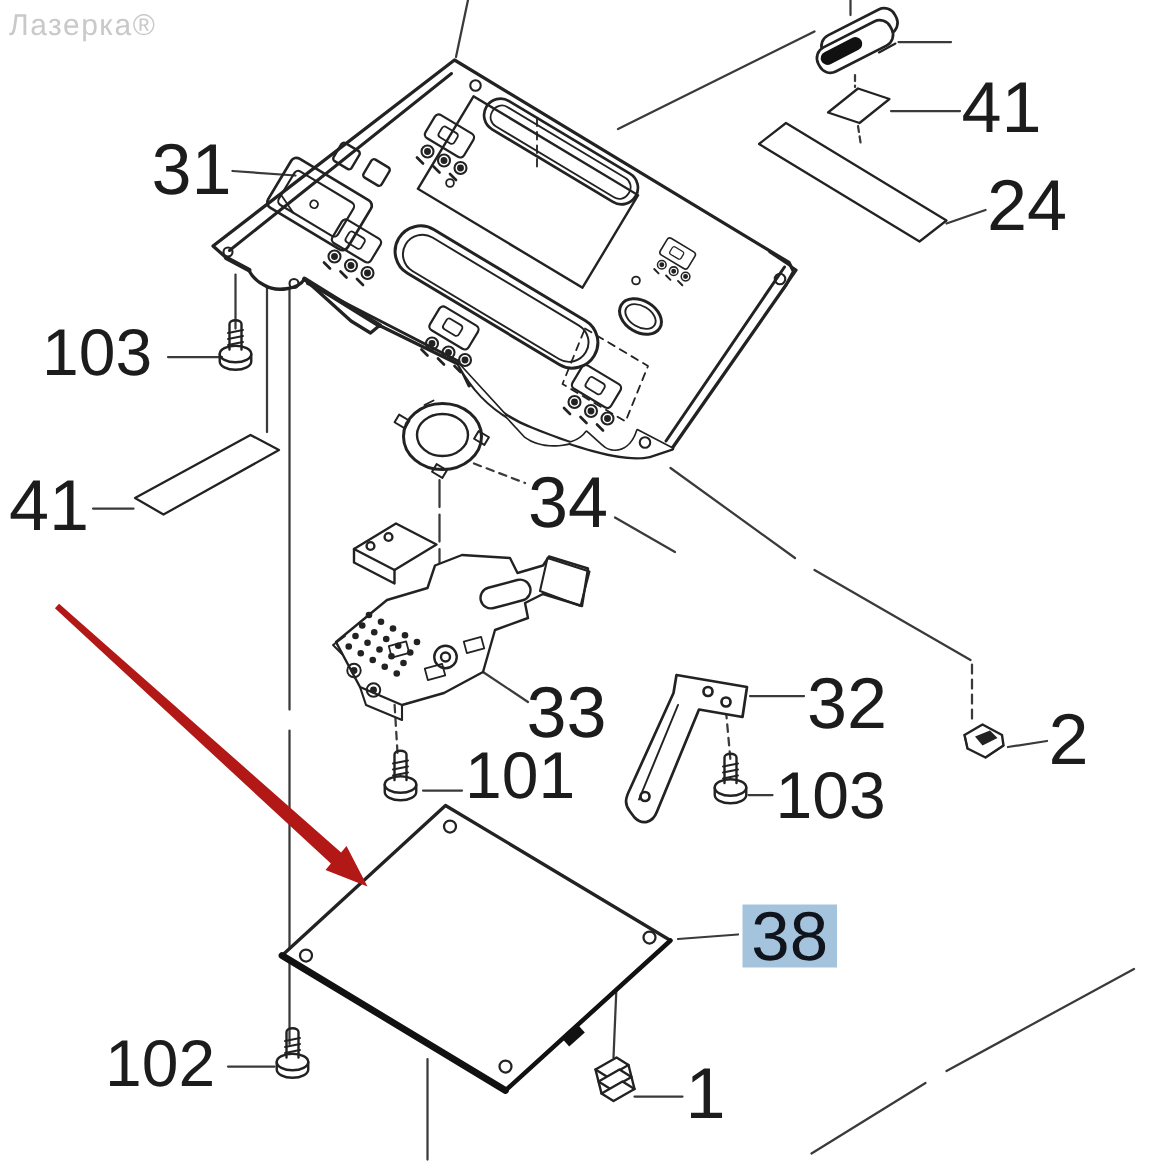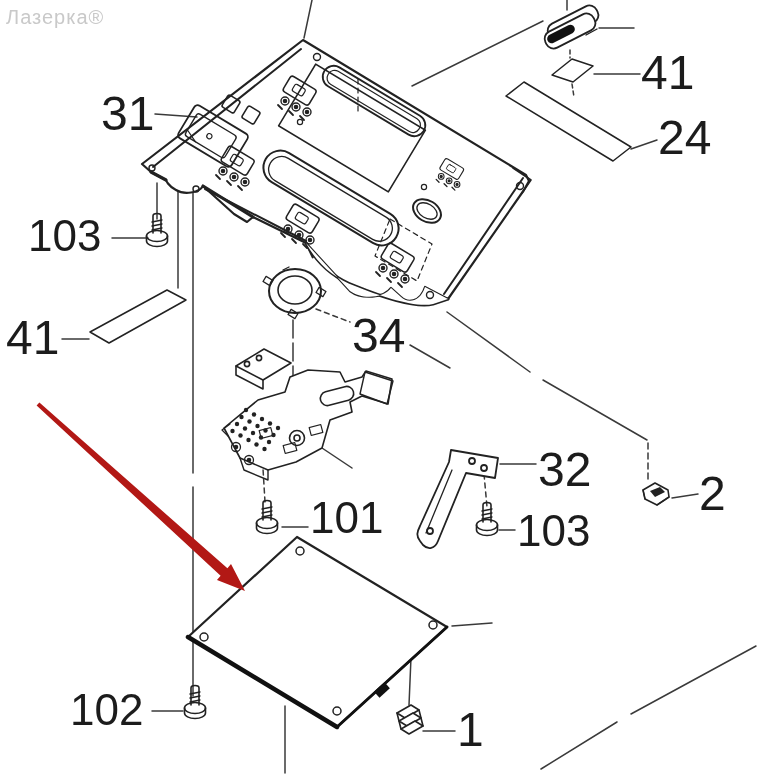--- a/index.html
+++ b/index.html
@@ -244,20 +244,22 @@
 </svg>
 
   <div class="watermark">Лазерка®</div>
 
   <div class="plabel" style="left:101px;top:90px">31</div>
   <div class="plabel" style="left:641px;top:49px">41</div>
   <div class="plabel" style="left:658px;top:114px">24</div>
   <div class="plabel bold" style="left:28px;top:214px">103</div>
   <div class="plabel" style="left:6px;top:314px">41</div>
   <div class="plabel" style="left:352px;top:312px">34</div>
+  <div class="plabel" style="left:351px;top:452px">33</div>
   <div class="plabel bold" style="left:310px;top:496px">101</div>
   <div class="plabel" style="left:538px;top:446px">32</div>
   <div class="plabel bold" style="left:517px;top:509px">103</div>
   <div class="plabel" style="left:699px;top:470px">2</div>
+  <div class="hl">38</div>
   <div class="plabel bold" style="left:70px;top:688px">102</div>
   <div class="plabel" style="left:457px;top:706px">1</div>
 
 </div>
 
 </body></html>

